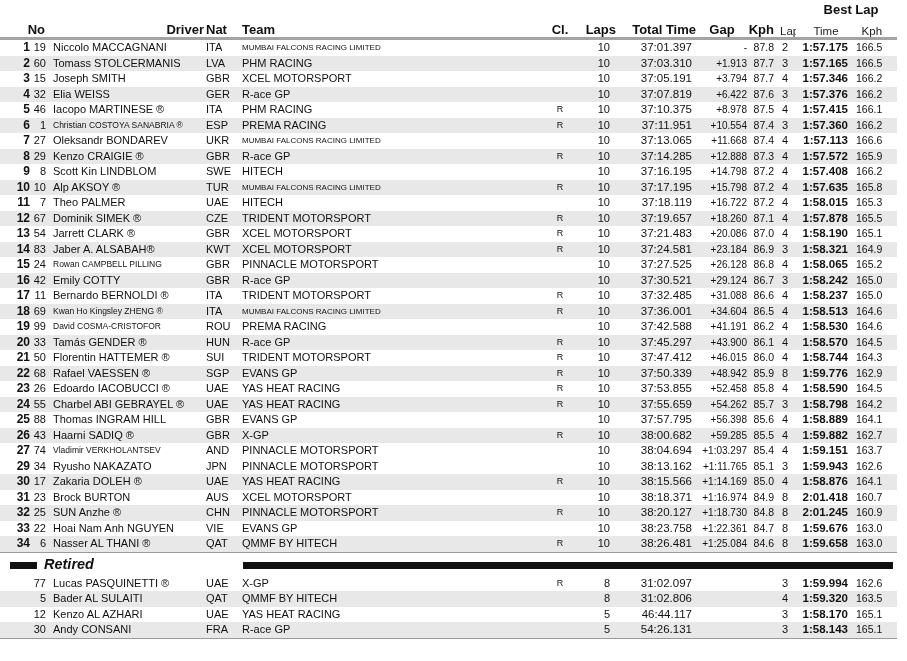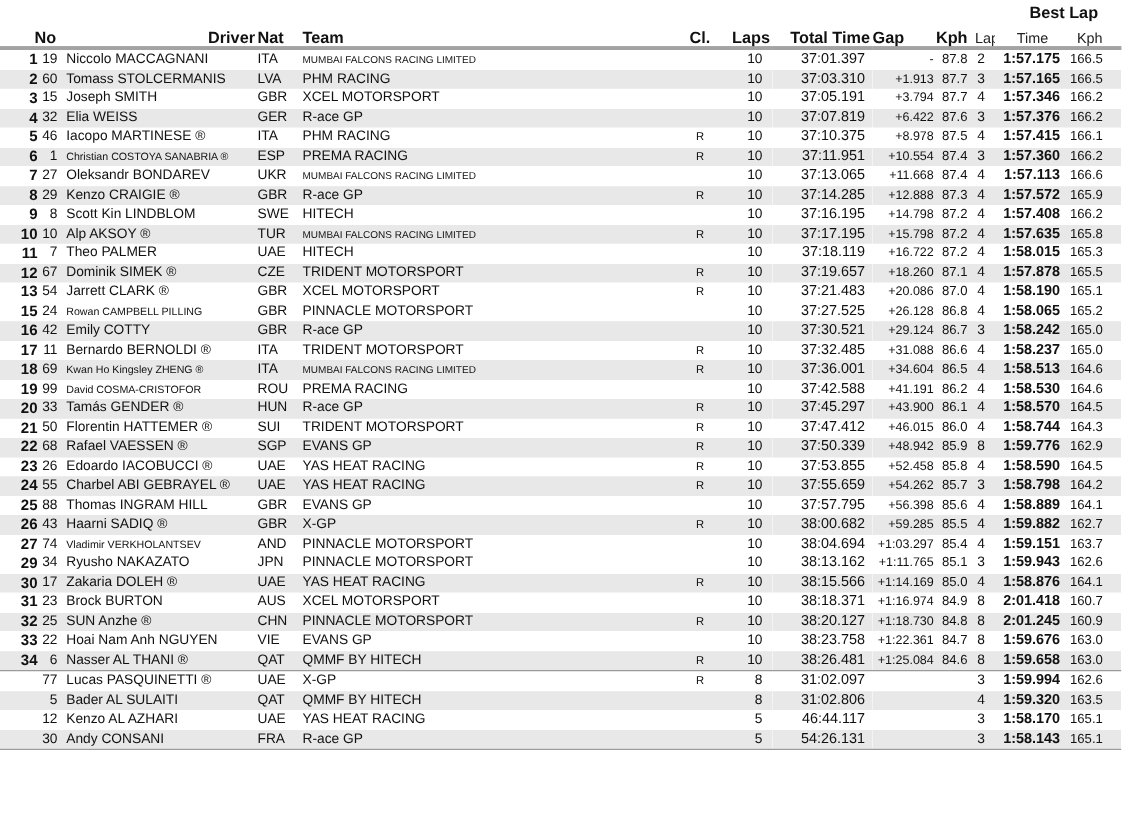--- a/index.html
+++ b/index.html
@@ -15,21 +15,21 @@
   tr.mainhead th{font-size:13px;font-weight:bold;height:20px;vertical-align:bottom;
     border-bottom:3px solid #a3a3a3;}
   tr.mainhead th.light{font-weight:normal;font-size:11.5px;color:#222;}
   .h-no{text-align:right;padding-right:3px;}
   .h-driver{text-align:right;padding-left:5px;}
   .h-nat{text-align:left;padding-left:2px;}
   .h-team{text-align:left;padding-left:2px;}
   .h-cl{text-align:center;}
   .h-laps{text-align:right;padding-right:2px;}
   .h-total{text-align:right;padding-right:2px;}
-  .h-gap{text-align:left;padding-right:2px;}
+  .h-gap{text-align:center;padding-right:2px;}
   .h-kph{text-align:right;padding-right:6px;}
   .h-blap{text-align:center;}
   .h-btime{text-align:center;}
   .h-bkph{text-align:right;padding-right:15px;}
 
   
   tbody td{height:15.5px;font-size:11px;line-height:15.5px;}
   tr.stripe td{background:#e8e8e8;}
   .c-pos{font-weight:bold;font-size:12px;text-align:right;padding-right:2px;}
   .c-no{text-align:right;padding-right:2px;}
@@ -287,20 +287,35 @@
           <td class="c-team">XCEL MOTORSPORT</td>
           <td class="c-cl">R</td>
           <td class="c-laps">10</td>
           <td class="c-total">37:21.483</td>
           <td class="c-gap">+20.086</td>
           <td class="c-kph">87.0</td>
           <td class="c-blap">4</td>
           <td class="c-btime">1:58.190</td>
           <td class="c-bkph">165.1</td>
         </tr>
+        <tr class="stripe">
+          <td class="c-pos">14</td>
+          <td class="c-no">83</td>
+          <td class="c-driver">Jaber A. ALSABAH®</td>
+          <td class="c-nat">KWT</td>
+          <td class="c-team">XCEL MOTORSPORT</td>
+          <td class="c-cl">R</td>
+          <td class="c-laps">10</td>
+          <td class="c-total">37:24.581</td>
+          <td class="c-gap">+23.184</td>
+          <td class="c-kph">86.9</td>
+          <td class="c-blap">3</td>
+          <td class="c-btime">1:58.321</td>
+          <td class="c-bkph">164.9</td>
+        </tr>
         <tr>
           <td class="c-pos">15</td>
           <td class="c-no">24</td>
           <td class="c-driver small">Rowan CAMPBELL PILLING</td>
           <td class="c-nat">GBR</td>
           <td class="c-team">PINNACLE MOTORSPORT</td>
           <td class="c-cl"></td>
           <td class="c-laps">10</td>
           <td class="c-total">37:27.525</td>
           <td class="c-gap">+26.128</td>
@@ -577,20 +592,25 @@
           <td class="c-kph">84.6</td>
           <td class="c-blap">8</td>
           <td class="c-btime">1:59.658</td>
           <td class="c-bkph">163.0</td>
         </tr>
       </tbody>
   </table>
 
   <div class="thin-rule"></div>
 
+  <div class="retired-divider">
+    <span class="bar bar-left"></span>
+    <span class="retired-label">Retired</span>
+    <span class="bar bar-right"></span>
+  </div>
 
   <table>
     <colgroup>
       <col style="width:32px">
         <col style="width:16px">
         <col style="width:156px">
       <col style="width:36px">
         <col style="width:308px">
         <col style="width:24px">
       <col style="width:46px">

